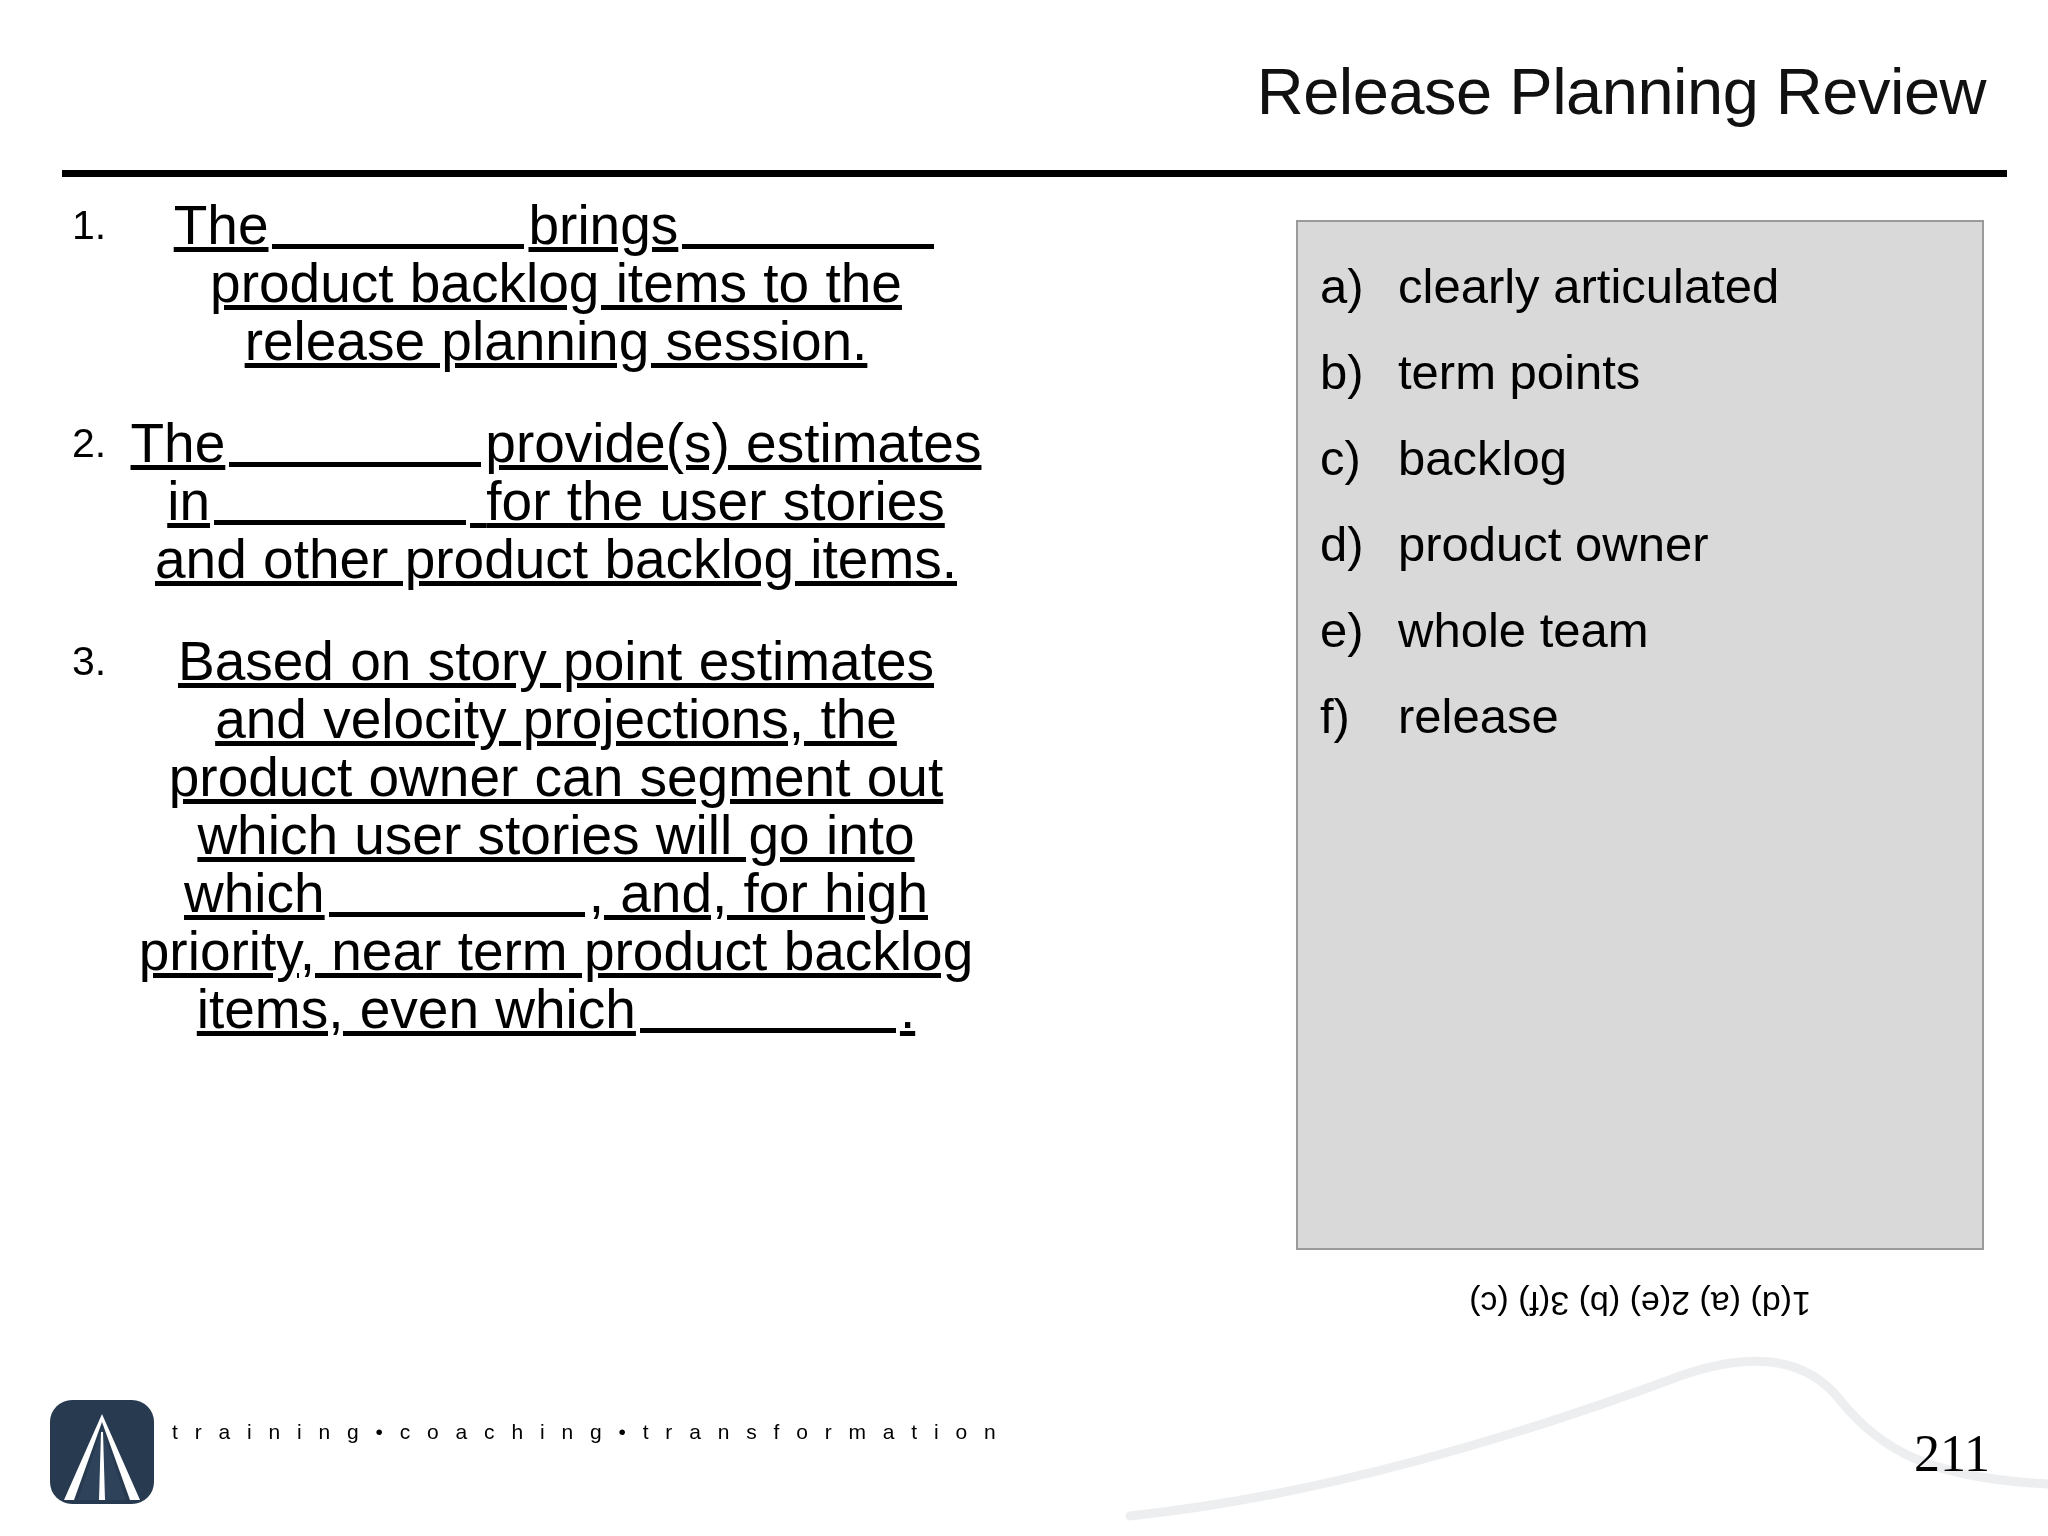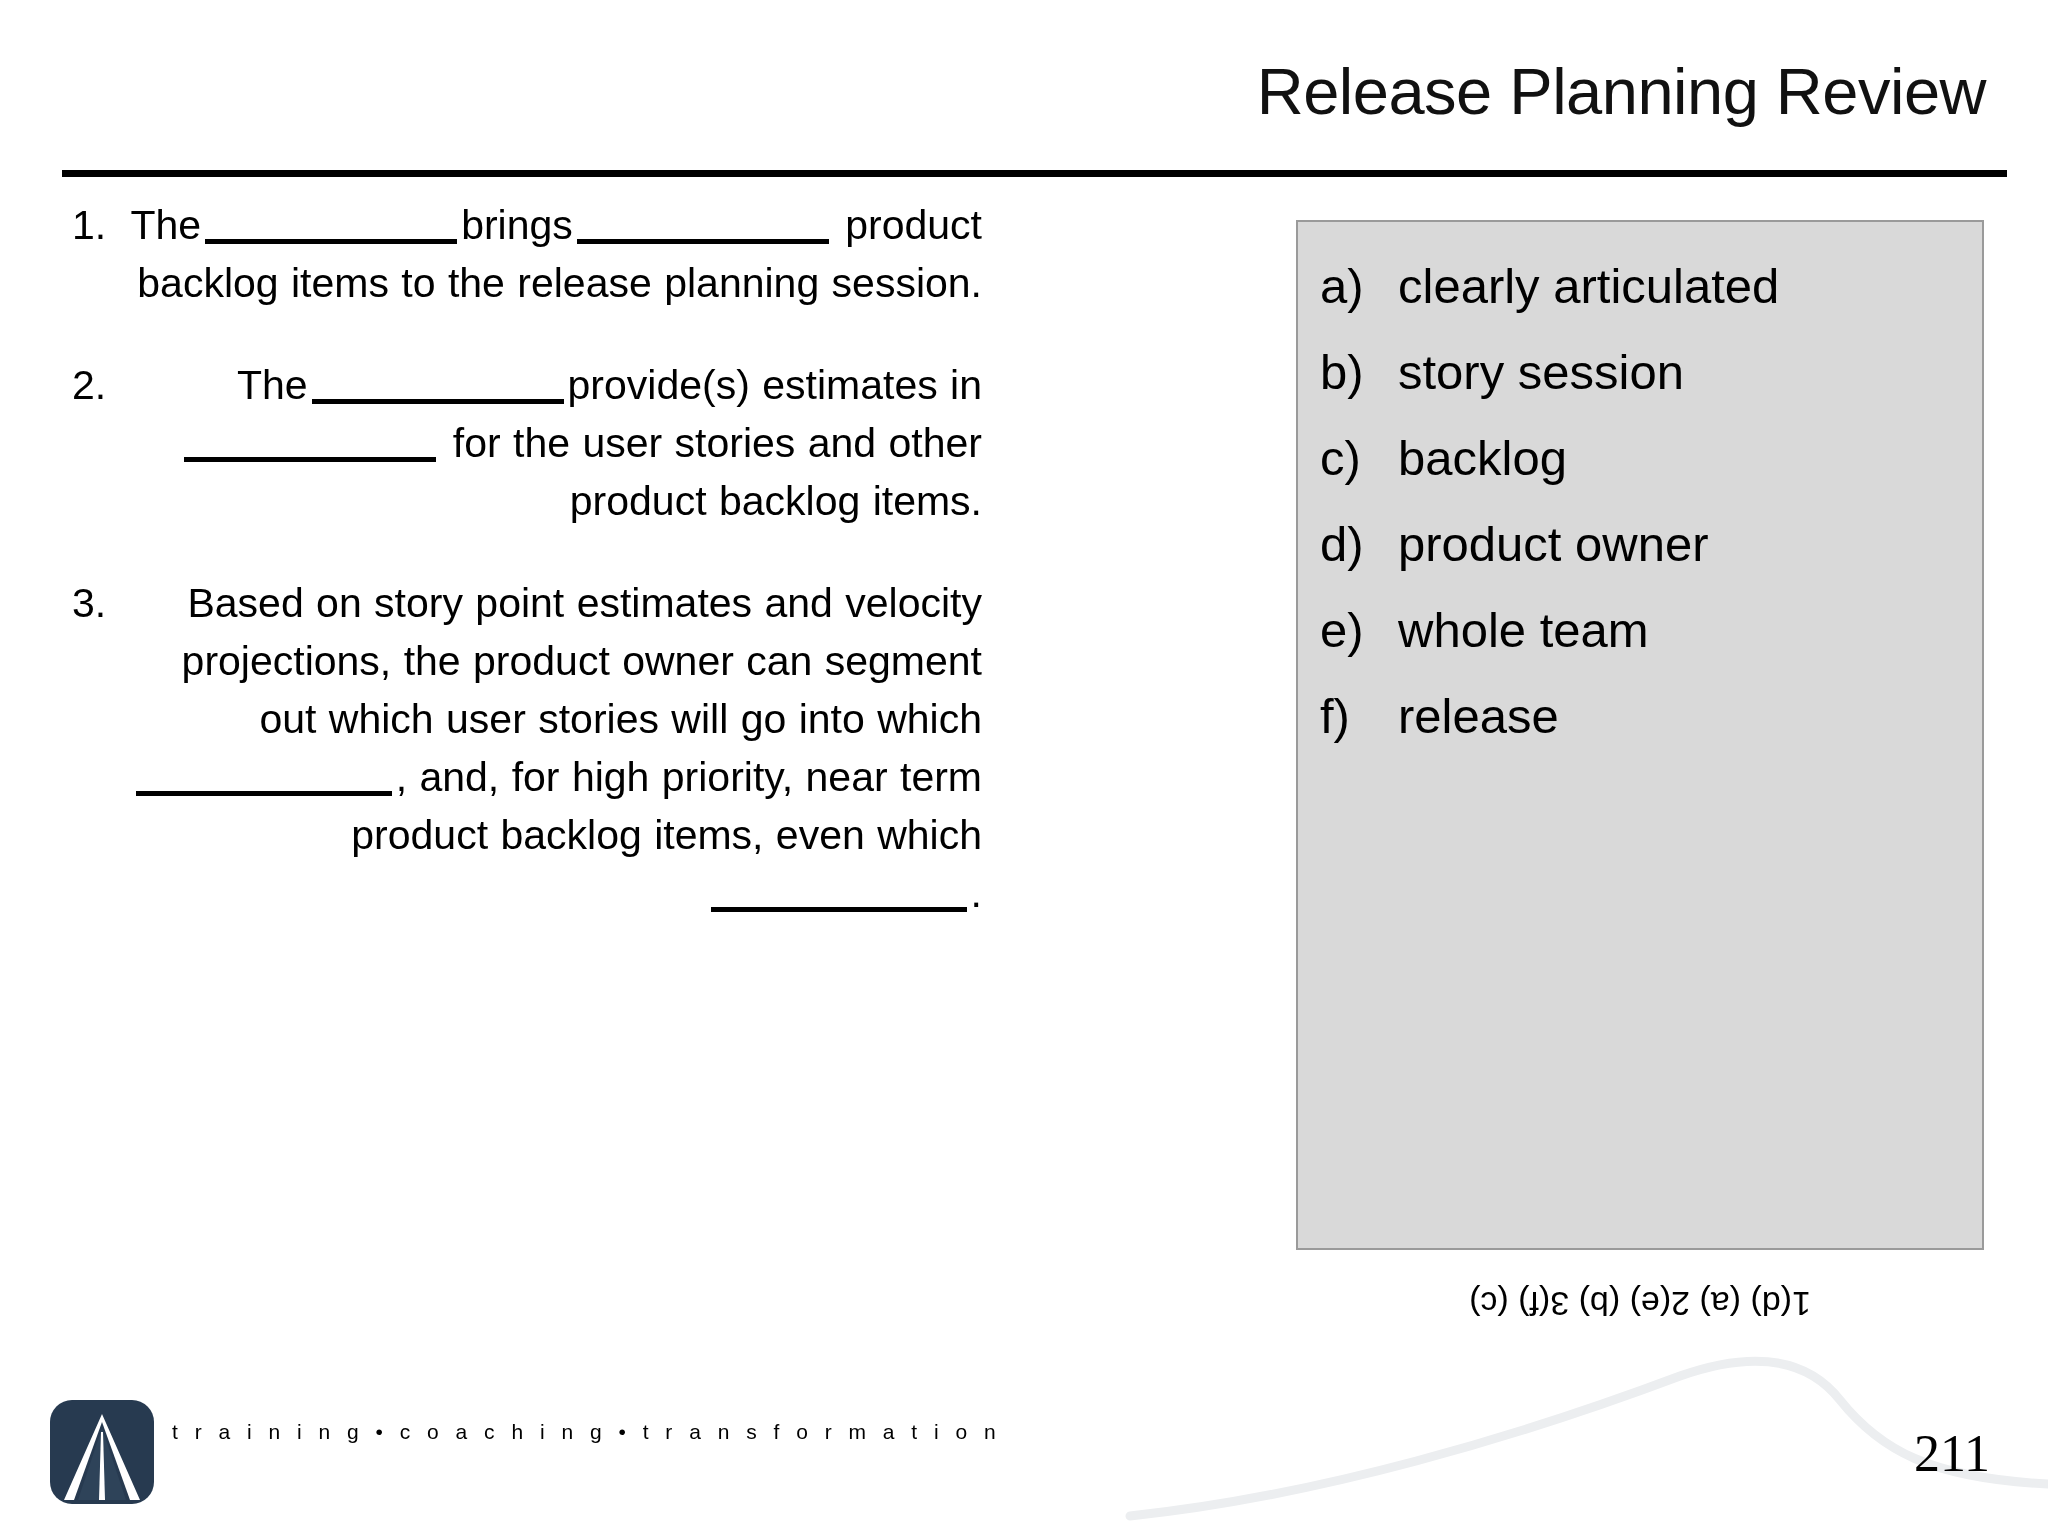--- a/index.html
+++ b/index.html
@@ -55,24 +55,25 @@
     flex: 0 0 auto;
     width: 68px;
     font-size: 41px;
     line-height: 58px;
     text-align: left;
     padding-left: 10px;
     box-sizing: border-box;
   }
   .q-text {
     flex: 1 1 auto;
-    font-size: 41px;
+    font-size: 55px;
     line-height: 58px;
-    text-align: right;
+    text-align: center;
     word-spacing: 1px;
+    text-decoration: underline;
   }
   .blank {
     display: inline-block;
     border-bottom: 5px solid #000000;
     vertical-align: -5px;
     margin: 0 4px;
   }
   .blank-w1 { width: 252px; }
   .blank-w2 { width: 252px; }
   .blank-w3 { width: 256px; }
@@ -207,21 +208,21 @@
 
 <div id="choices-box">
 
   <div class="choice">
     <span class="choice-letter">a)</span>
     <span class="choice-label">clearly articulated</span>
   </div>
 
   <div class="choice">
     <span class="choice-letter">b)</span>
-    <span class="choice-label">story session</span>
+    <span class="choice-label">term points</span>
   </div>
 
   <div class="choice">
     <span class="choice-letter">c)</span>
     <span class="choice-label">backlog</span>
   </div>
 
   <div class="choice">
     <span class="choice-letter">d)</span>
     <span class="choice-label">product owner</span>

